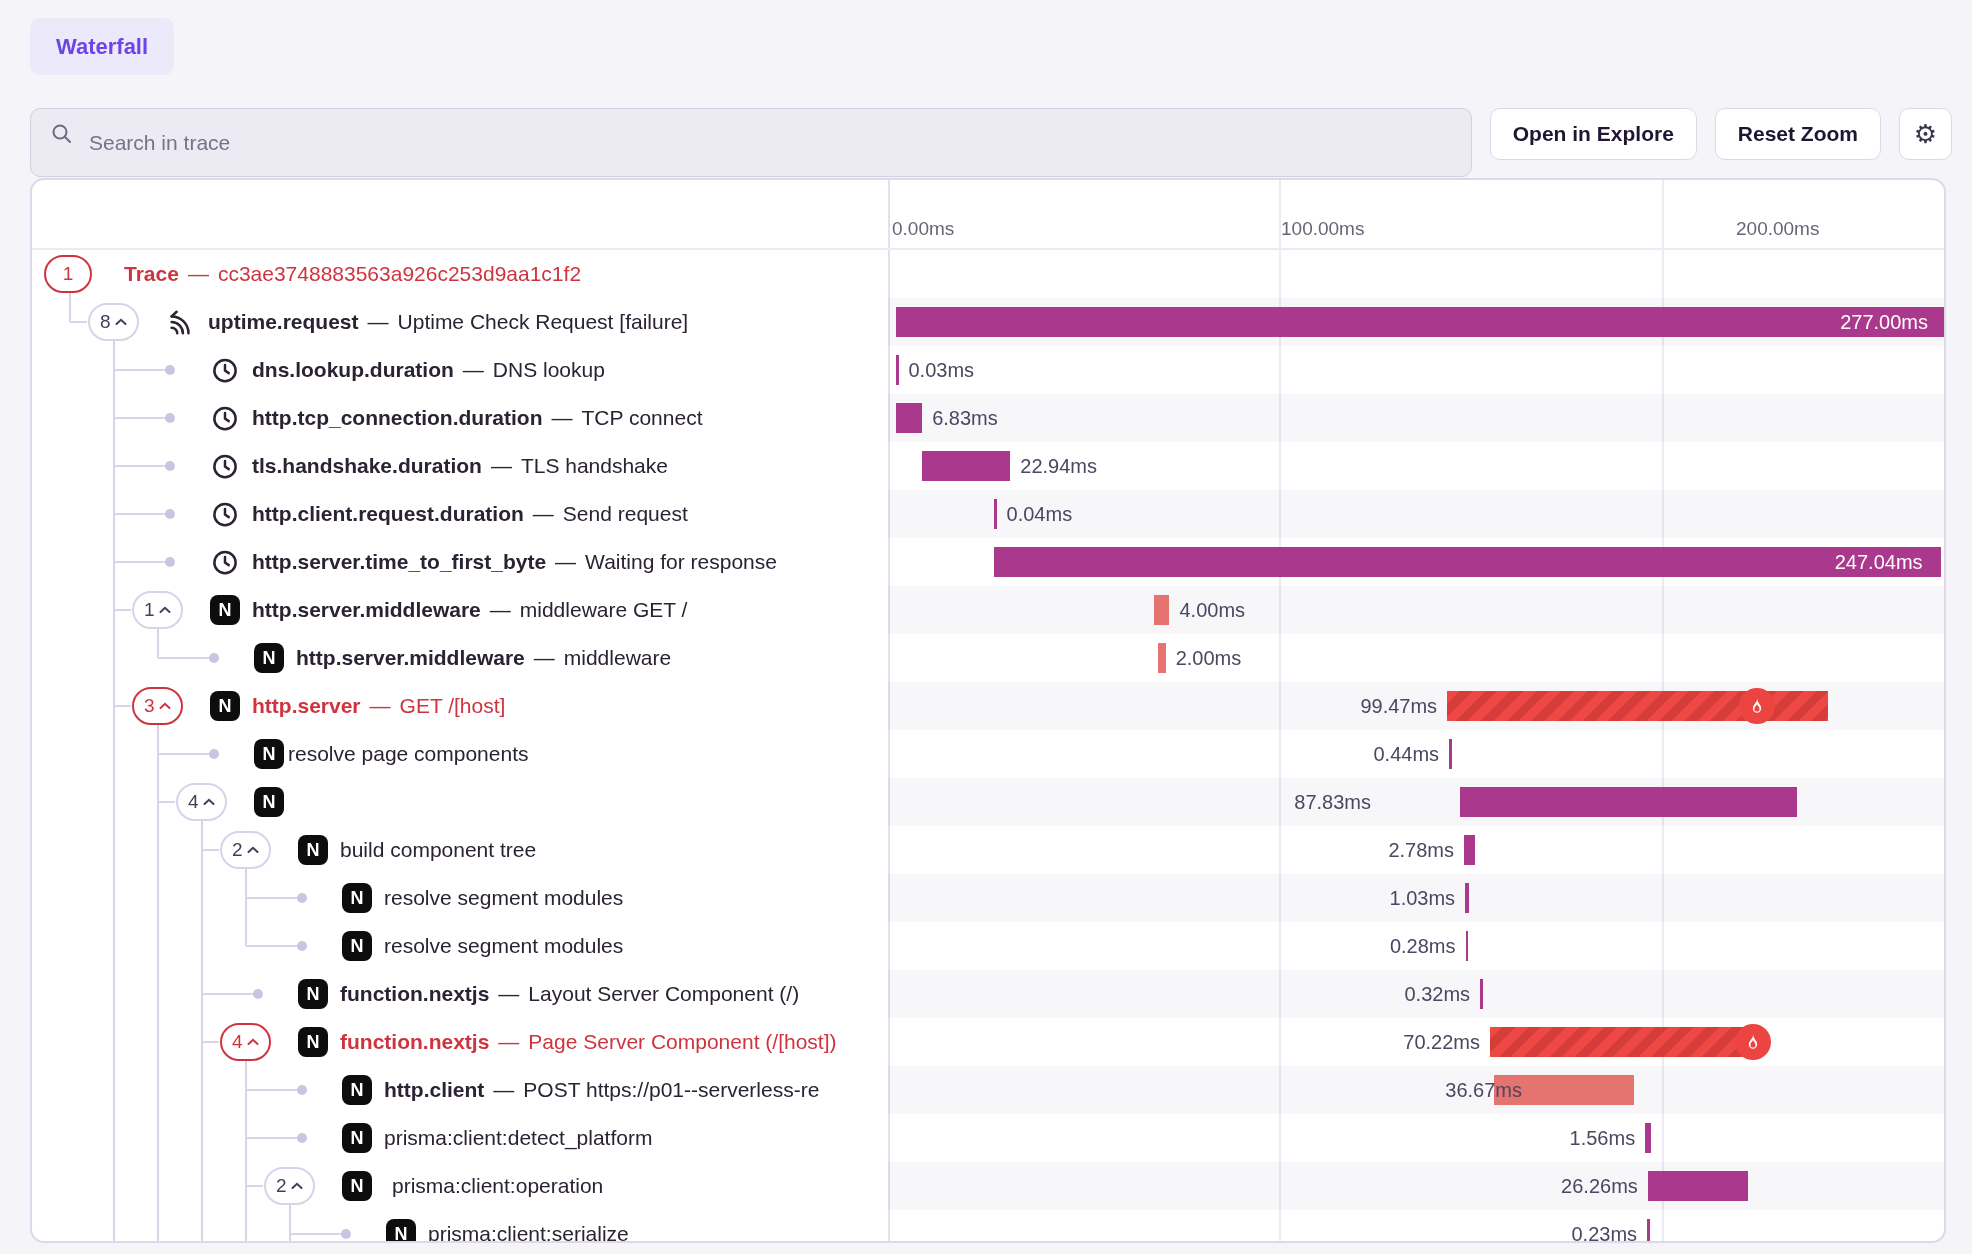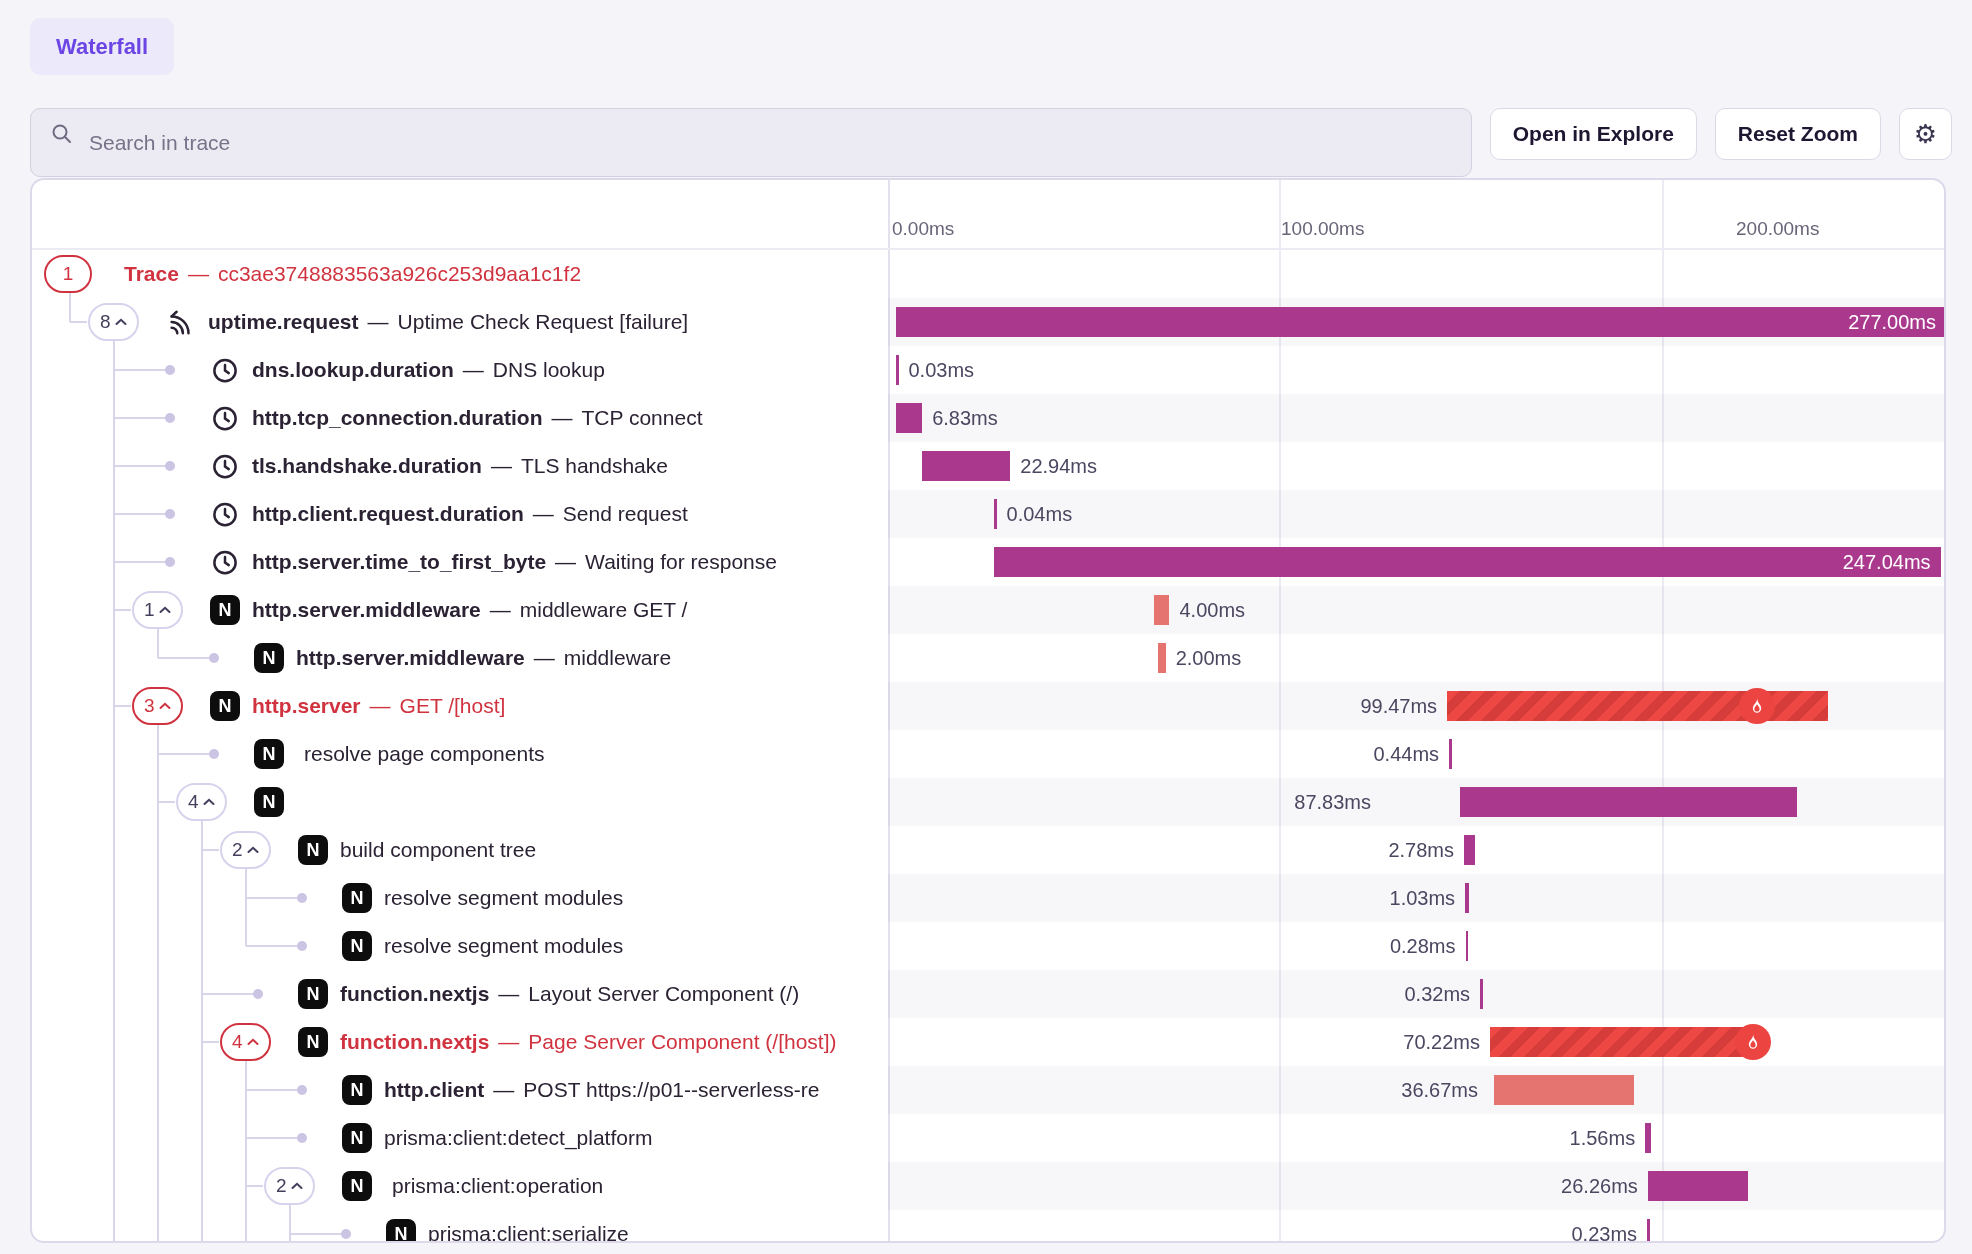--- a/index.html
+++ b/index.html
@@ -75,21 +75,21 @@
 
   .overlay { position:absolute; inset:0; pointer-events:none; z-index:2; }
   .cline { position:absolute; background:#d9d4ea; }
   .cdot { position:absolute; width:10px; height:10px; border-radius:50%; background:#cbc4e3; }
 
   .bar { position:absolute; top:9px; height:30px; }
   .bar-magenta { background:#aa398e; }
   .bar-salmon { background:#e57370; }
   .bar-error { background:repeating-linear-gradient(135deg,#ee4845 0 9px,#d63c39 9px 18px); }
   .bar-inside-label { position:absolute; inset:0; display:flex; align-items:center; justify-content:flex-end;
-    padding-right:10px; color:#fff; font-size:20px; }
+    padding-right:18px; color:#fff; font-size:20px; }
   .durlabel { position:absolute; top:0; height:48px; display:flex; align-items:center;
     font-size:20px; color:#4c4660; white-space:nowrap; }
   .fire {
     position:absolute; width:36px; height:36px; border-radius:50%; background:#ec4441;
     display:flex; align-items:center; justify-content:center; top:6px;
   }
 </style>
 </head>
 <body>
 
@@ -300,21 +300,21 @@
           <div class="durlabel" style="left:1405.1370000000002px;transform:translateX(-100%)">99.47ms</div>
           <div class="fire" style="left:1707.1071000000002px">
             <svg width="20" height="20" viewBox="0 0 24 24">
               <path fill="#fff" fill-rule="evenodd" d="M12 2.5c.6 3.2-1.3 5.3-2.9 7.4C7.6 11.8 7 13.2 7 15a5 5 0 0 0 10 0c0-2.1-.9-3.7-2.2-5.4C13.5 7.9 12.4 5.6 12 2.5Z M12 18.6a3.1 3.1 0 0 1-3.1-3.1c0-1 .4-1.9 1.1-2.9.5-.7 1.4-1.6 2-2.7.6 1.1 1.5 2 2 2.7.7 1 1.1 1.9 1.1 2.9a3.1 3.1 0 0 1-3.1 3.1Z"></path>
             </svg>
           </div>
         </div>
         <div class="row">
           <div class="tree">
             <div class="nicon" style="left:222px">N</div>
-            <div class="label" style="left:272px">
+            <div class="label" style="left:256px">
               <span class="nm plain">resolve page components</span>
             </div>
           </div>
           <div class="bar bar-magenta" style="left:1417.0520000000001px;width:2.5px"></div>
           <div class="durlabel" style="left:1407.0520000000001px;transform:translateX(-100%)">0.44ms</div>
         </div>
         <div class="row">
           <div class="rowstripe" style="left:856px"></div>
           <div class="tree">
             <div class="nicon" style="left:222px">N</div>
@@ -411,21 +411,21 @@
           <div class="rowstripe" style="left:856px"></div>
           <div class="tree">
             <div class="nicon" style="left:310px">N</div>
             <div class="label" style="left:352px">
               <span class="nm">http.client</span>
               <span class="sep">—</span>
               <span class="">POST https://p01--serverless-re</span>
             </div>
           </div>
           <div class="bar bar-salmon" style="left:1461.8629999999998px;width:140.4461px"></div>
-          <div class="durlabel" style="left:1446px;transform:translateX(-100%)">36.67ms</div>
+          <div class="durlabel" style="left:1490px;transform:translateX(-100%)">36.67ms</div>
         </div>
         <div class="row">
           <div class="tree">
             <div class="nicon" style="left:310px">N</div>
             <div class="label" style="left:352px">
               <span class="nm plain">prisma:client:detect_platform</span>
             </div>
           </div>
           <div class="bar bar-magenta" style="left:1613.1480000000001px;width:5.9748px"></div>
           <div class="durlabel" style="left:1603.1480000000001px;transform:translateX(-100%)">1.56ms</div>

